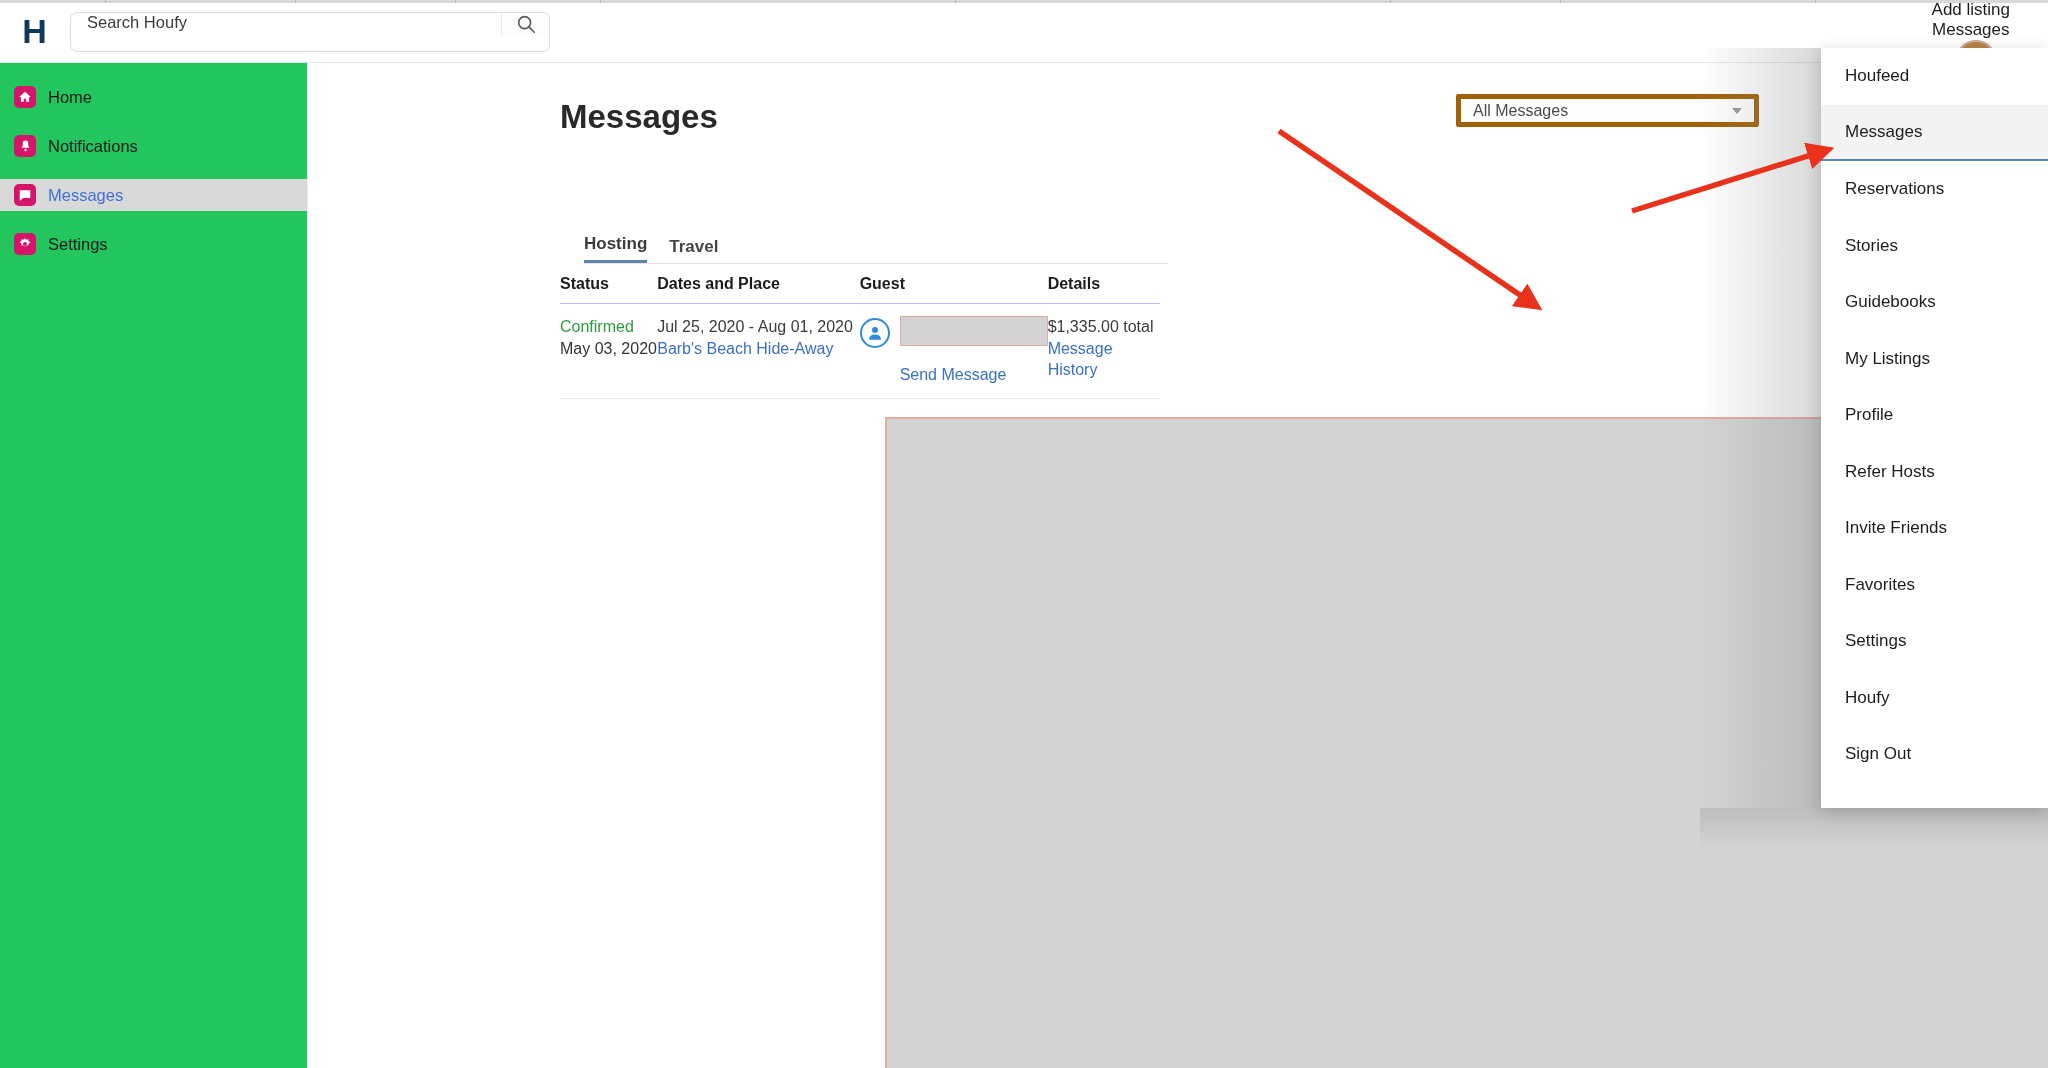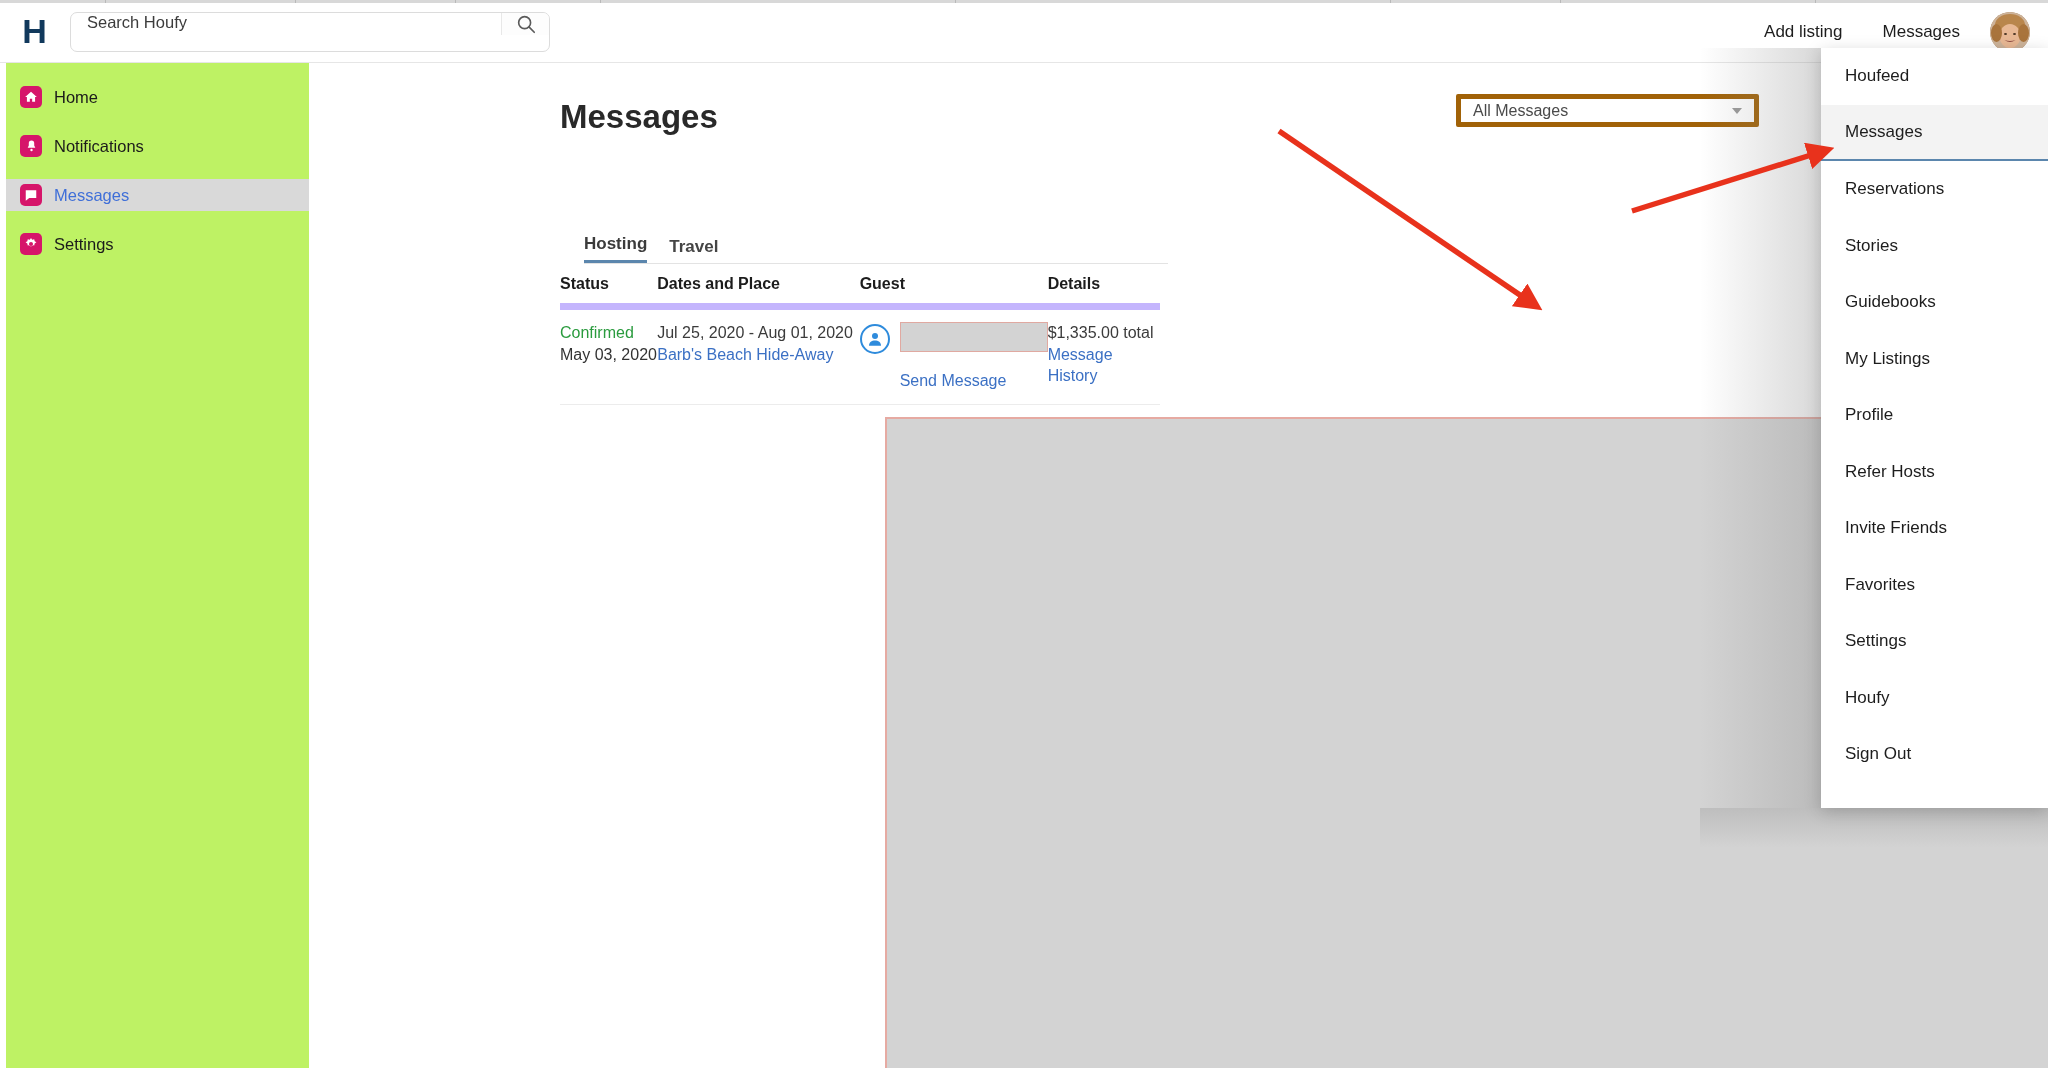--- a/index.html
+++ b/index.html
@@ -35,36 +35,36 @@
     font-family: "Liberation Sans", sans-serif;
   }
   .searchinput::placeholder { color: #3c3c3c; }
   .searchbtn {
     width: 48px; border-left: 1px solid #e8e8e8;
     background: #fdfdfd; display: flex; align-items: center; justify-content: center;
     cursor: pointer;
   }
   .topnav {
     position: absolute; right: 18px; top: 0; height: 63px;
-    display: flex; align-items: center; gap: 0;
+    display: flex; align-items: center; gap: 0; flex-direction: column;
   }
   .topnav-link {
     font-size: 17px; color: #1d1d1d; padding: 0 20px; cursor: pointer;
     white-space: nowrap;
   }
   .avatar {
     width: 40px; height: 40px; border-radius: 50%;
     margin-left: 10px; overflow: hidden; cursor: pointer;
     background: #b08a63; position: relative; flex: 0 0 auto;
   }
 
   
   .sidebar {
     position: absolute; top: 63px; left: 0; width: 308px; height: 1005px;
-    background: #bef264; border-right: 1px solid #e8e8ee; margin-left: 6px;
+    background: #22c55e; border-right: 1px solid #e8e8ee;
   }
   .side-item {
     height: 32px; display: flex; align-items: center;
     padding-left: 14px; gap: 12px; cursor: pointer;
   }
   .side-item.active { background: #d9d9d9; }
   .side-icon {
     width: 22px; height: 22px; border-radius: 5px; background: #d6156a;
     display: flex; align-items: center; justify-content: center; flex: 0 0 auto;
   }
@@ -96,21 +96,21 @@
   .tab { font-size: 17px; font-weight: bold; color: #454545; padding: 0 0 6px 0; cursor: pointer; }
   .tab.active { color: #3b3b3b; border-bottom: 3px solid #5b86ad; }
   .tab-gap { width: 22px; }
 
   table.msg-table {
     position: absolute; left: 251px; top: 212px; width: 600px;
     border-collapse: collapse;
   }
   .thead-row th {
     text-align: left; font-size: 16px; font-weight: bold; color: #1c1c1c;
-    padding: 0 0 10px 0; border-bottom: 7px solid #c4b5fd; white-space: nowrap;
+    padding: 0 0 10px 0; border-bottom: 1px solid #c4b5fd; white-space: nowrap;
   }
   .col-status { width: 147px; }
   .col-dates { width: 372px; margin-top: 23px; }
   .col-guest { width: 175px; margin-top: 28px; }
   .col-details { width: 200px; }
   .body-row td { padding: 12px 0 14px 0; vertical-align: top; border-bottom: 1px solid #ececec; }
   .status-ok { font-size: 16px; color: #2a9b3e; display: block; line-height: 1.35; }
   .status-date { font-size: 16px; color: #333; display: block; line-height: 1.35; }
   .dates-line { font-size: 16px; color: #3b3b3b; display: block; line-height: 1.35; }
   .place-link { font-size: 16px; color: #3b70c4; display: block; line-height: 1.35; cursor: pointer; }

